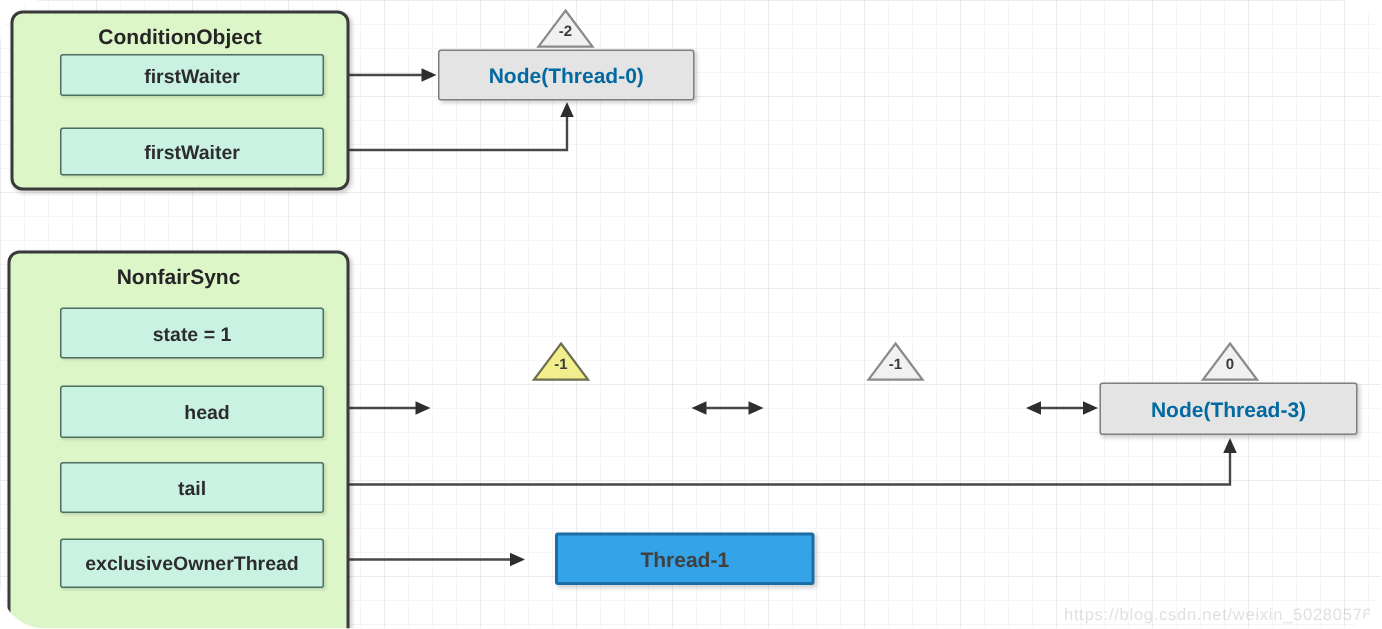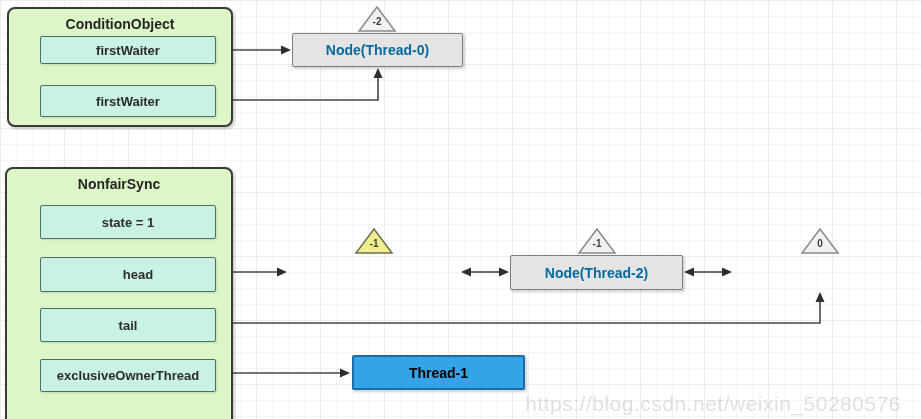--- a/index.html
+++ b/index.html
@@ -8,20 +8,21 @@
     width:921px;height:419px;
     overflow:hidden;
     font-family:"Liberation Sans",sans-serif;
     background-color:#ffffff;
     background-image:
       linear-gradient(to right, #ecebee 1px, transparent 1px),
       linear-gradient(to bottom, #ecebee 1px, transparent 1px),
       linear-gradient(to right, #f6f4f6 1px, transparent 1px),
       linear-gradient(to bottom, #f6f4f6 1px, transparent 1px);
     background-size:64px 64px,64px 64px,16px 16px,16px 16px;
+    border-radius:30px;
   }
   .group{
     position:absolute;
     background:#ddf6c8;
     border:2px solid #3a3a3a;
     border-radius:8px;
     box-shadow:1.5px 1.5px 3px rgba(0,0,0,0.2);
     box-sizing:border-box;
   }
   .group-title{
@@ -48,36 +49,37 @@
     border-radius:2px;
     box-sizing:border-box;
     display:flex;align-items:center;justify-content:center;
     font-size:14px;font-weight:bold;color:#0369a1;
     box-shadow:1.5px 1.5px 3px rgba(0,0,0,0.18);
   }
   .node.mint{background:#c4f4da;border-color:#75897d;}
   .node.thread{
     background:#35a3e8;
     border:2px solid #1a6da6;
-    color:#000000;
+    color:#404040;
+    margin-left:18px;
   }
   .tri{position:absolute;width:40px;height:28px;}
   .tri svg{display:block;}
   .tri-shape-gray{fill:#f1f1f1;stroke:#8a8a8a;stroke-width:1.5;}
   .tri-shape-yellow{fill:#f2ee8d;stroke:#6e6e50;stroke-width:1.5;}
   .tri-label{
     position:absolute;left:0;right:0;top:11px;
     text-align:center;font-size:10px;font-weight:bold;color:#3c3c3c;
   }
   #edges{position:absolute;left:0;top:0;pointer-events:none;}
   #edges polyline, #edges line{fill:none;stroke:#474747;stroke-width:1.6;}
   #edges polygon{fill:#2e2e2e;stroke:none;}
   .watermark{
-    position:absolute;right:20px;bottom:3px;
-    font-size:21px;color:rgba(175,170,180,0.38);
+    position:absolute;right:6px;bottom:3px;
+    font-size:11px;color:rgba(175,170,180,0.38);
     letter-spacing:0.5px;font-weight:normal;
   }
 </style>
 </head>
 <body>
 
 <div id="canvas">
 
   <svg id="edges" width="921" height="419">
     <g>
@@ -141,26 +143,26 @@
     </svg>
     <span class="tri-label">-1</span>
   </div>
 
   <div class="tri" style="left:577px;top:227px;">
     <svg width="40" height="28" viewBox="0 0 40 28">
       <path class="tri-shape-gray" d="M20 2 L38 26 L2 26 Z"></path>
     </svg>
     <span class="tri-label">-1</span>
   </div>
-  <div class="node" style="left:510px;top:255px;width:173px;height:35px;">Node(Thread-2)</div>
 
   <div class="tri" style="left:800px;top:227px;">
     <svg width="40" height="28" viewBox="0 0 40 28">
       <path class="tri-shape-gray" d="M20 2 L38 26 L2 26 Z"></path>
     </svg>
     <span class="tri-label">0</span>
   </div>
+  <div class="node" style="left:733px;top:255px;width:172px;height:35px;">Node(Thread-3)</div>
 
   <div class="node thread" style="left:352px;top:355px;width:173px;height:35px;">Thread-1</div>
 
   <div class="watermark">https://blog.csdn.net/weixin_50280576</div>
 
 </div>
 
 </body></html>

